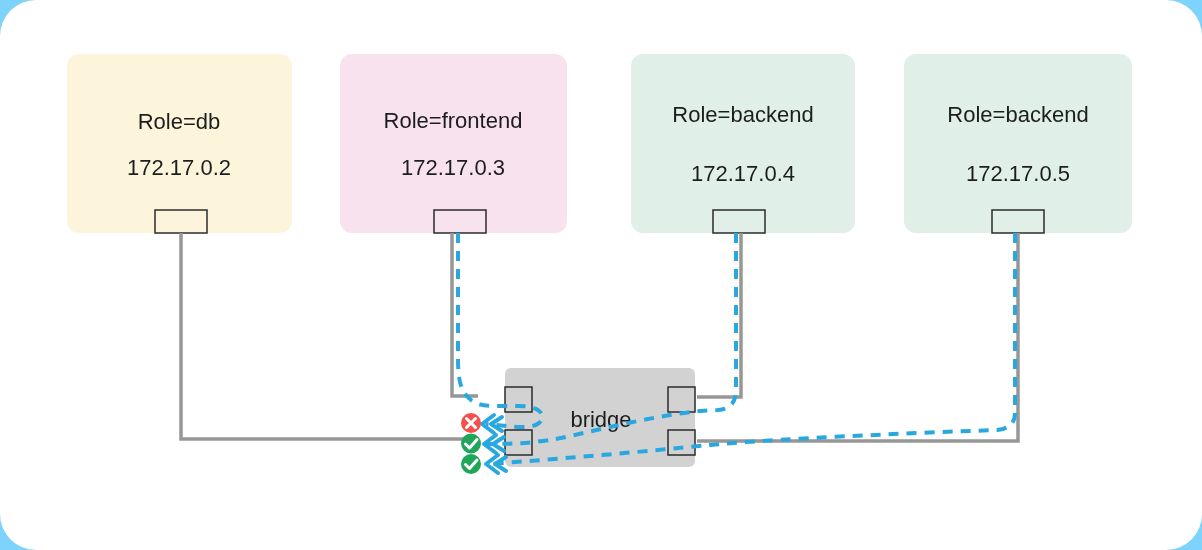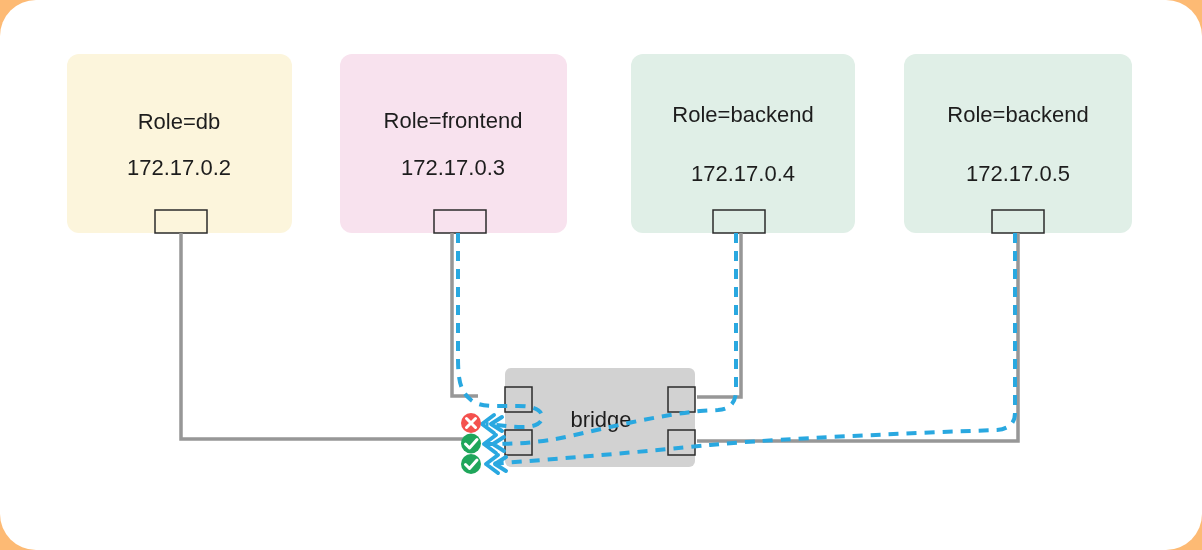--- a/index.html
+++ b/index.html
@@ -1,16 +1,16 @@
 <!DOCTYPE html>
 <html><head>
 <meta charset="utf-8">
 <style>
   html,body{margin:0;padding:0;background:#000;}
-  .canvas-wrap{position:relative;width:1202px;height:550px;background:#fdba74;overflow:hidden;}
+  .canvas-wrap{position:relative;width:1202px;height:550px;background:#7dd3fc;overflow:hidden;}
   .surface{position:absolute;inset:0;background:#fff;border-radius:36px;}
   svg{position:absolute;inset:0;display:block;}
   text{font-family:"Liberation Sans", sans-serif;fill:#1d1d1d;}
   .node-label{font-size:22px;}
   .bridge-label{font-size:22px;}
 </style>
 </head>
 <body>
 
 <div class="canvas-wrap">

